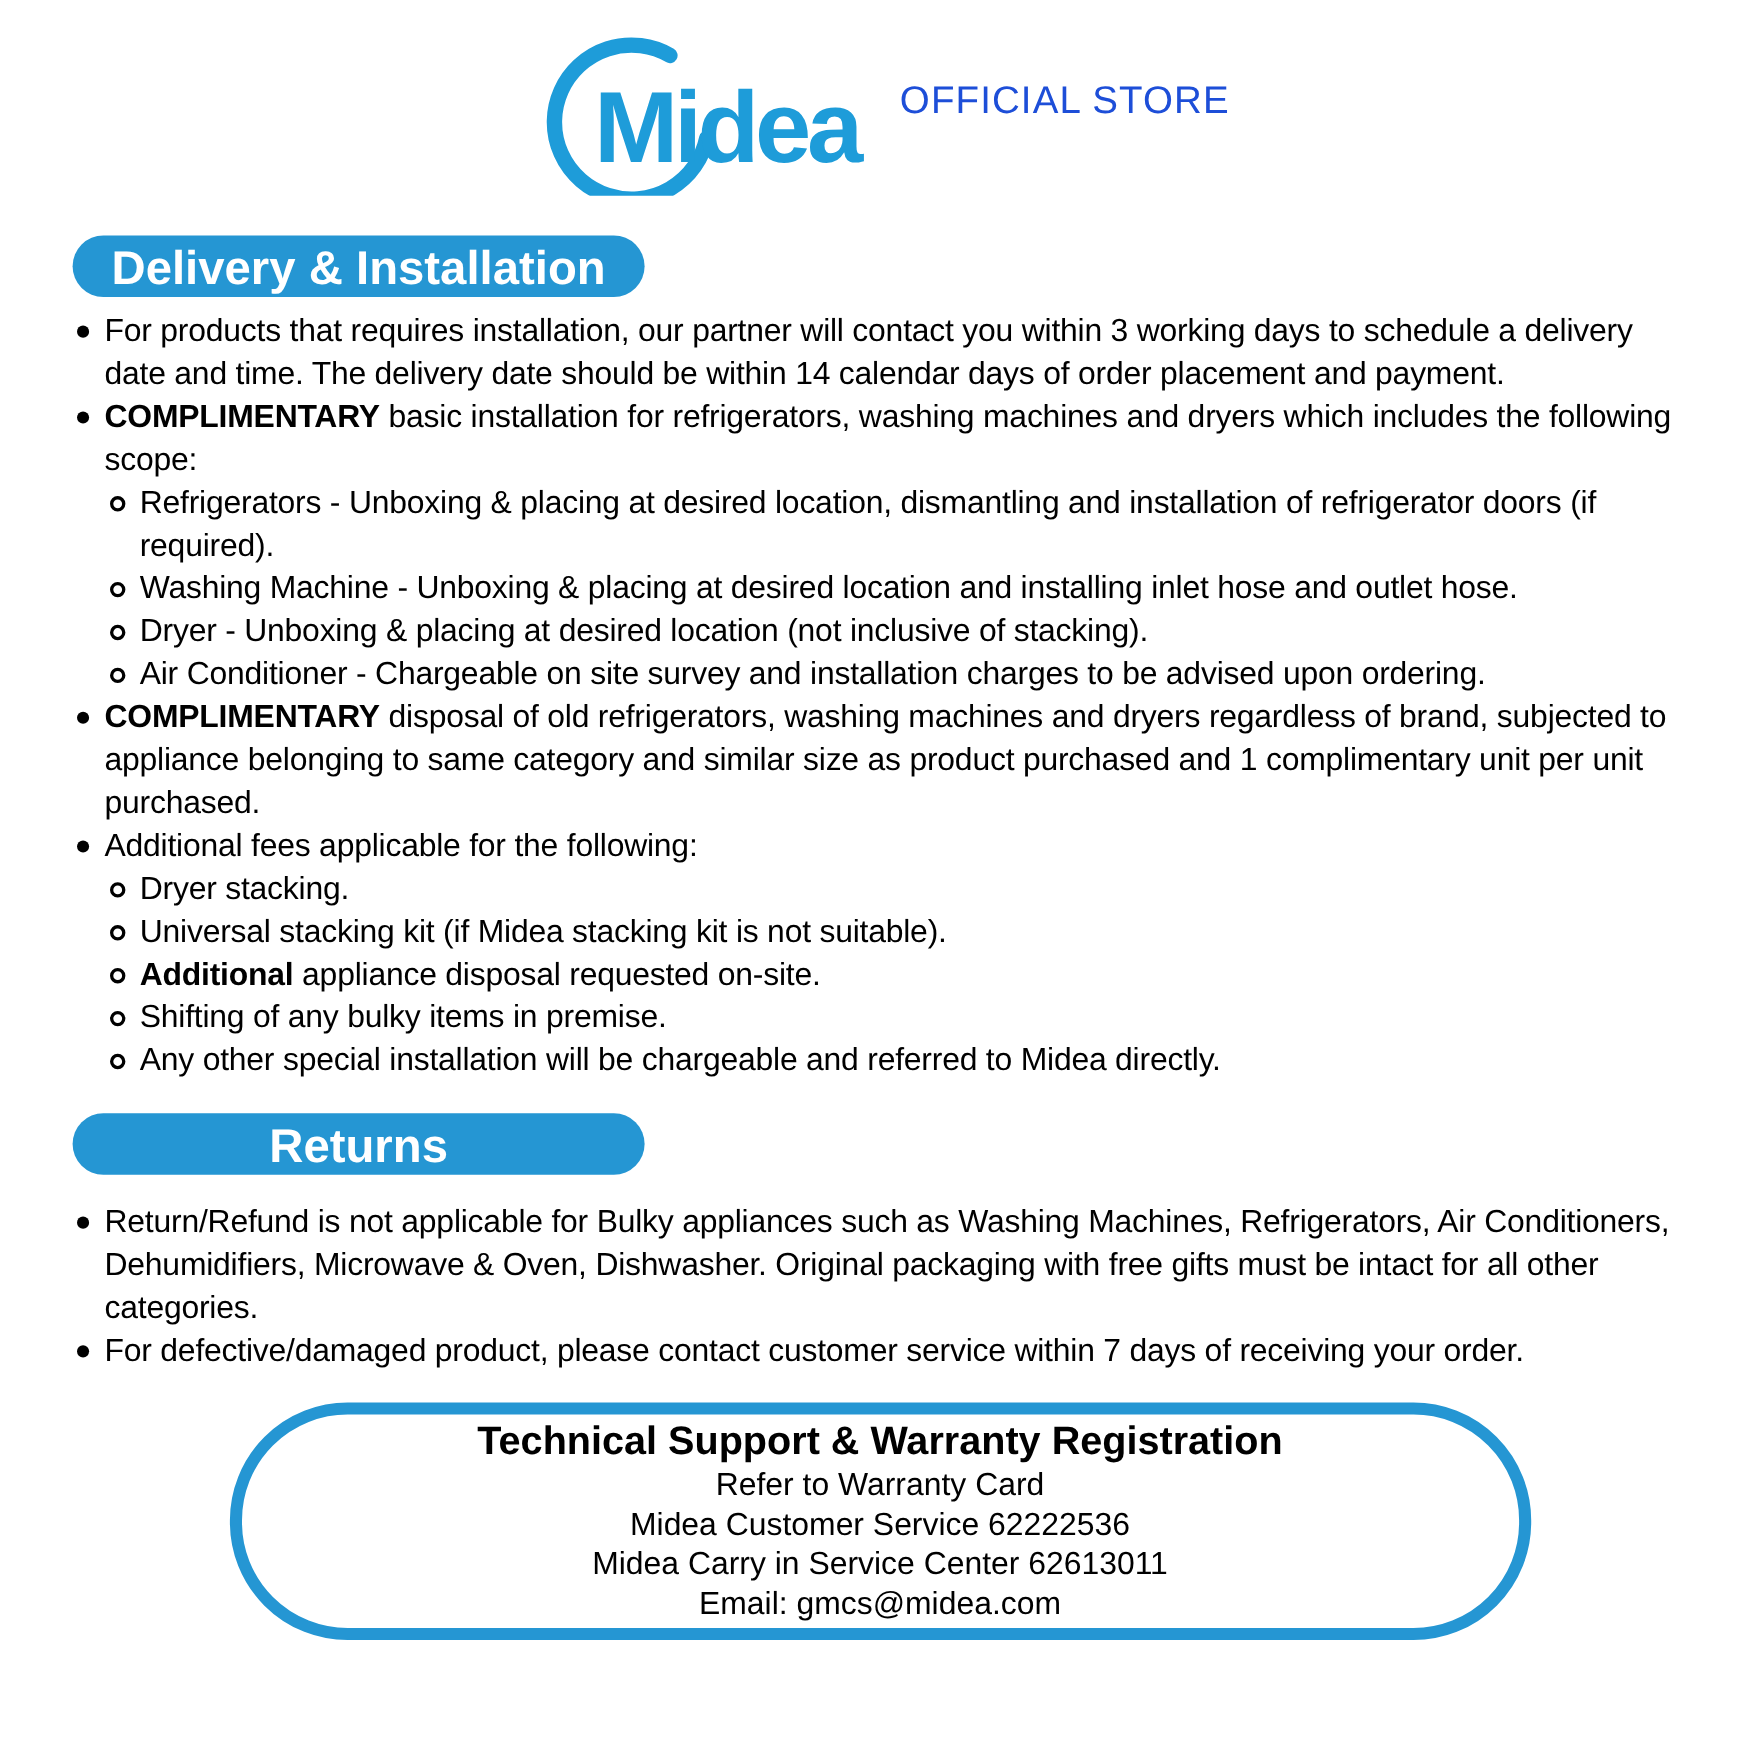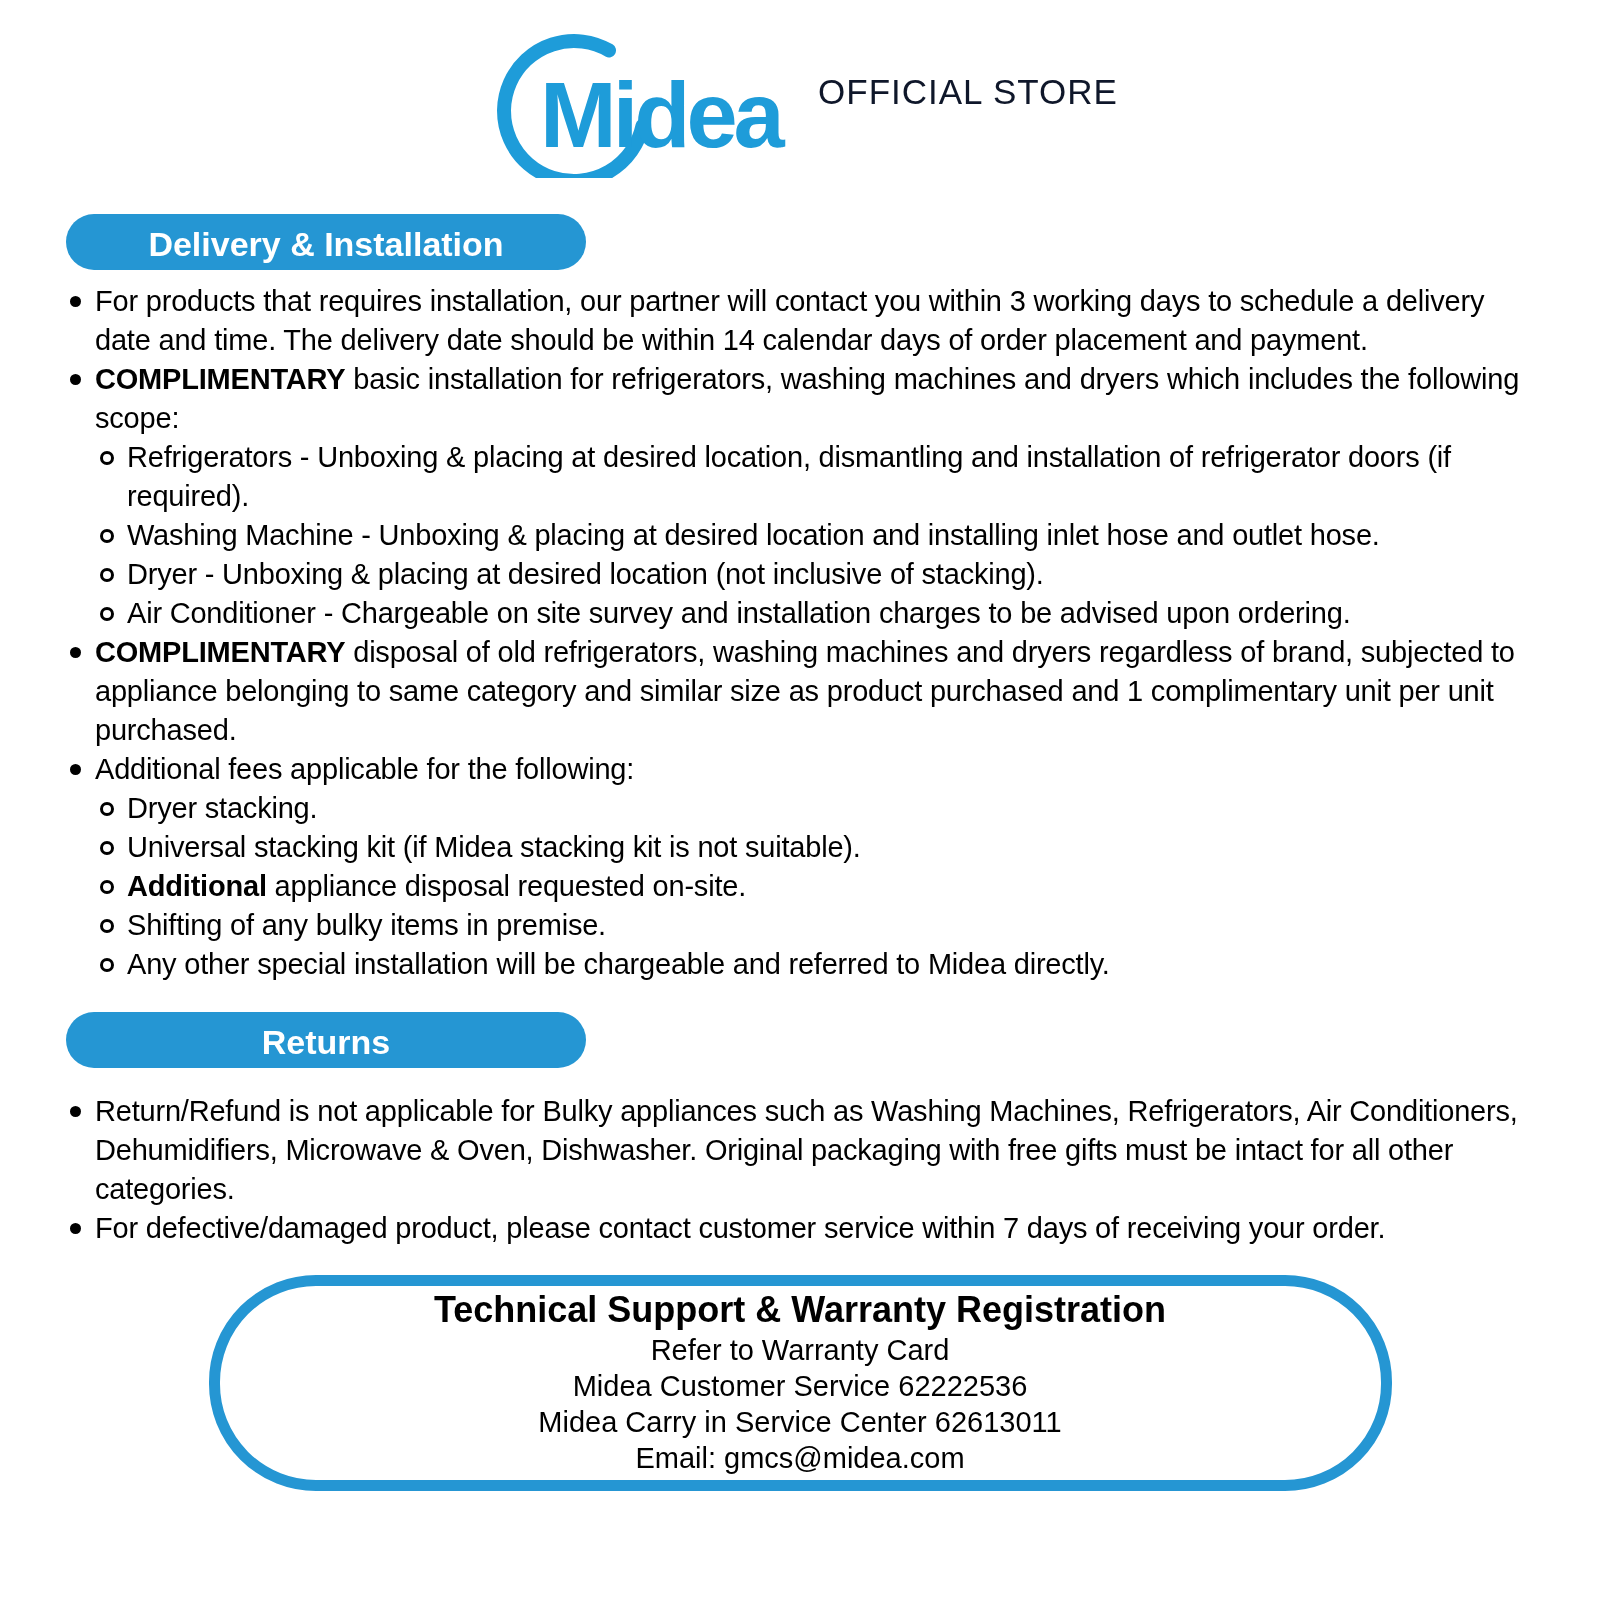--- a/index.html
+++ b/index.html
@@ -20,30 +20,30 @@
     display:flex;justify-content:center;align-items:center;gap:6px;
   }
   .logo-svg{display:block;}
   .swoosh{stroke:var(--brand-blue);}
   .wordmark{
     fill:var(--brand-blue);
     font-family:"Liberation Sans","DejaVu Sans",sans-serif;
     font-weight:bold;font-size:92px;letter-spacing:-4px;
   }
   .store-label{
-    font-size:35px;letter-spacing:1px;color:#0f172a;
+    font-size:35px;letter-spacing:1px;color:#1d4ed8;
     padding-bottom:27px;white-space:nowrap;
   }
 
   
   .content{padding:0 66px;}
   .pill{
     width:520px;height:56px;margin-top:36px;
     background:var(--accent);border-radius:30px;
-    color:#ffffff;font-weight:bold;font-size:34px;line-height:60px;
+    color:#ffffff;font-weight:bold;font-size:43px;line-height:60px;
     text-align:center;letter-spacing:0;
   }
   .pill.returns-pill{margin-top:28px;text-align:center;}
 
   .list{width:1468px;}
   .list.delivery{margin-top:12px;}
   .list.returns{margin-top:24px;}
 
   .li{display:flex;align-items:flex-start;margin:0;padding-left:4px;}
   .li.lvl2{padding-left:34px;}

